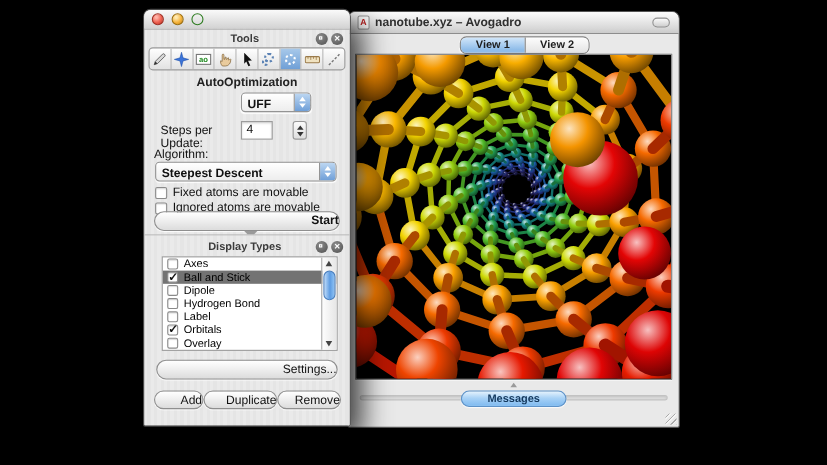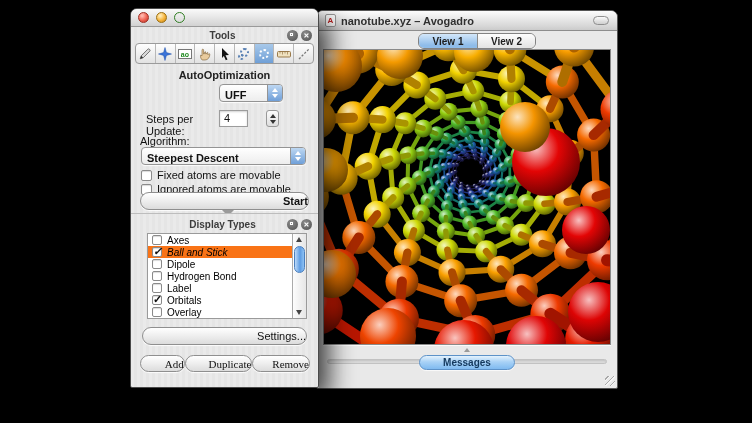--- a/index.html
+++ b/index.html
@@ -103,32 +103,32 @@
   .start-btn{position:absolute;left:9px;right:9px;top:183px;height:18px;font-weight:bold;}
   .sep{position:absolute;left:0;right:0;top:204px;border-top:1px solid #bdbdbd;}
   .sep:before{content:"";position:absolute;left:50%;top:-4px;width:6px;height:3px;margin-left:-3px;
     border-left:3px solid transparent;border-right:3px solid transparent;border-top:3px solid #9a9a9a;}
   
   .dlist{position:absolute;left:16px;right:11px;top:224px;height:86px;background:#fff;
     border:1px solid #9a9a9a;overflow:hidden;}
   .lrow{display:flex;align-items:center;gap:5px;height:12px;padding-left:4px;font-size:10px;color:#000;}
   .lrow .cb{width:10px;height:10px;}
   .lrow .cb.checked:before{font-size:11px;top:-3px;}
-  .lrow.selected{background:#f97316;font-style:italic;}
+  .lrow.selected{background:#737373;}
   .scrollbar{position:absolute;right:0;top:0;bottom:0;width:14px;border-left:1px solid #aaa;
     background:linear-gradient(90deg,#fdfdfd,#e6e6e6);}
   .scrollbar .arr-up{position:absolute;left:3px;top:3px;border-left:3.5px solid transparent;
     border-right:3.5px solid transparent;border-bottom:5px solid #444;}
   .scrollbar .arr-dn{position:absolute;left:3px;bottom:3px;border-left:3.5px solid transparent;
     border-right:3.5px solid transparent;border-top:5px solid #444;}
   .thumb{position:absolute;left:1px;top:12px;width:11px;height:27px;border-radius:6px;border:1px solid #4a7fbe;
     background:linear-gradient(90deg,#bcdafa,#5c9be2 55%,#8ec2f4);}
   .settings-btn{position:absolute;left:11px;right:11px;top:318px;height:18px;}
   .abtn-row{position:absolute;left:9px;right:8px;top:346px;height:17px;display:flex;justify-content:space-between;}
-  .abtn{height:17px;border-radius:9px;font-family:Liberation Serif, serif;}
+  .abtn{height:17px;border-radius:9px;}
   .abtn.add{width:45px;}
   .abtn.dup{width:68px;}
   .abtn.rem{width:58px;}
 </style>
 </head>
 <body>
 
 <div class="stage">
 
   <div class="main-window">

